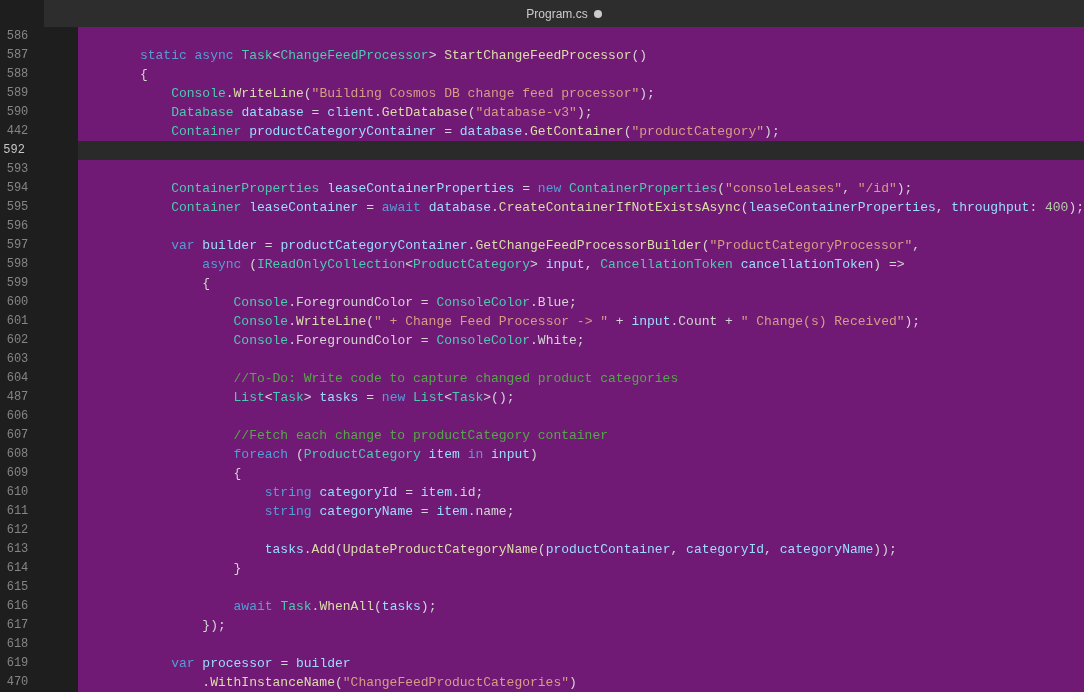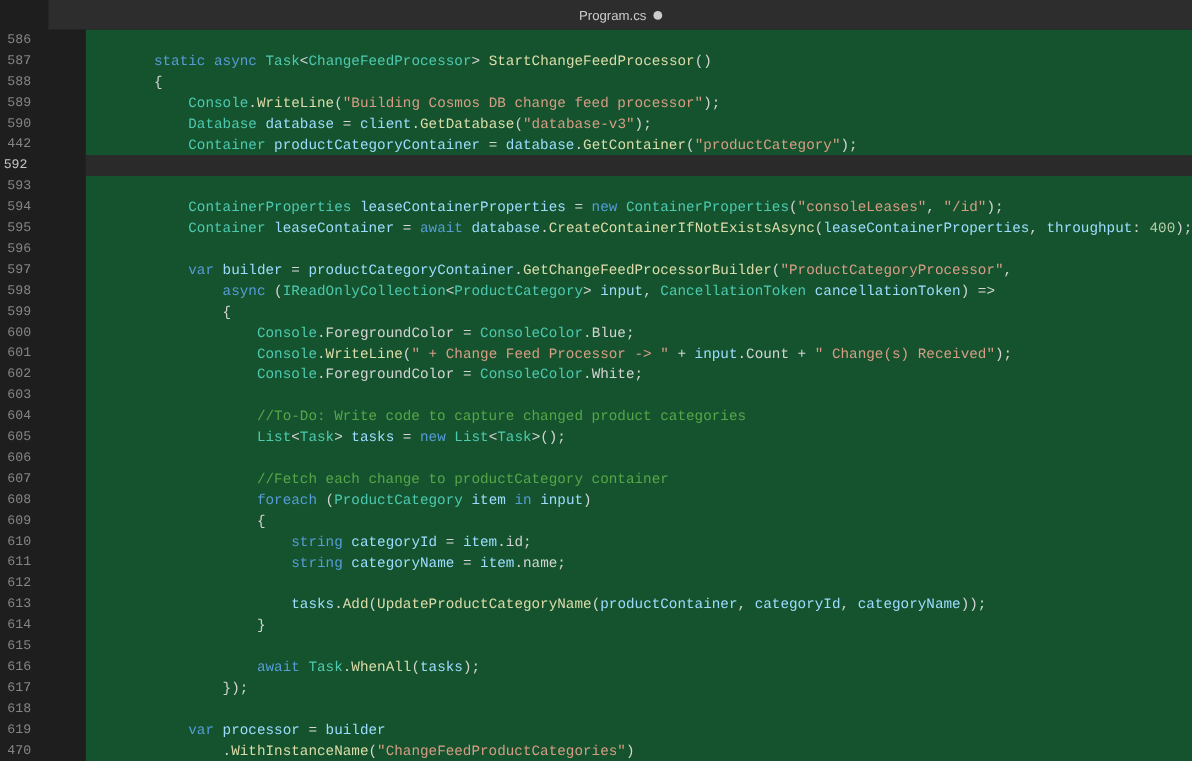--- a/index.html
+++ b/index.html
@@ -45,21 +45,21 @@
   .foldcol {
     width: 16px;
     background: #1e1e1e;
   }
   .indentcol {
     width: 45px;
     background: #1e1e1e;
   }
   .code {
     flex: 1;
-    background: #14532d;
+    background: #701a75;
     white-space: pre;
     overflow: hidden;
   }
   .row { height: 19px; display: flex; }
   .line { padding-left: 0; }
   
   .kw { color: #569cd6; }
   .id { color: #9cdcfe; }
   .str { color: #d69d85; }
   .num { color: #b5cea8; }
@@ -94,21 +94,21 @@
       <div class="ln">595</div>
       <div class="ln">596</div>
       <div class="ln">597</div>
       <div class="ln">598</div>
       <div class="ln">599</div>
       <div class="ln">600</div>
       <div class="ln">601</div>
       <div class="ln">602</div>
       <div class="ln">603</div>
       <div class="ln">604</div>
-      <div class="ln">605</div>
+      <div class="ln">487</div>
       <div class="ln">606</div>
       <div class="ln">607</div>
       <div class="ln">608</div>
       <div class="ln">609</div>
       <div class="ln">610</div>
       <div class="ln">611</div>
       <div class="ln">612</div>
       <div class="ln">613</div>
       <div class="ln">614</div>
       <div class="ln">615</div>

